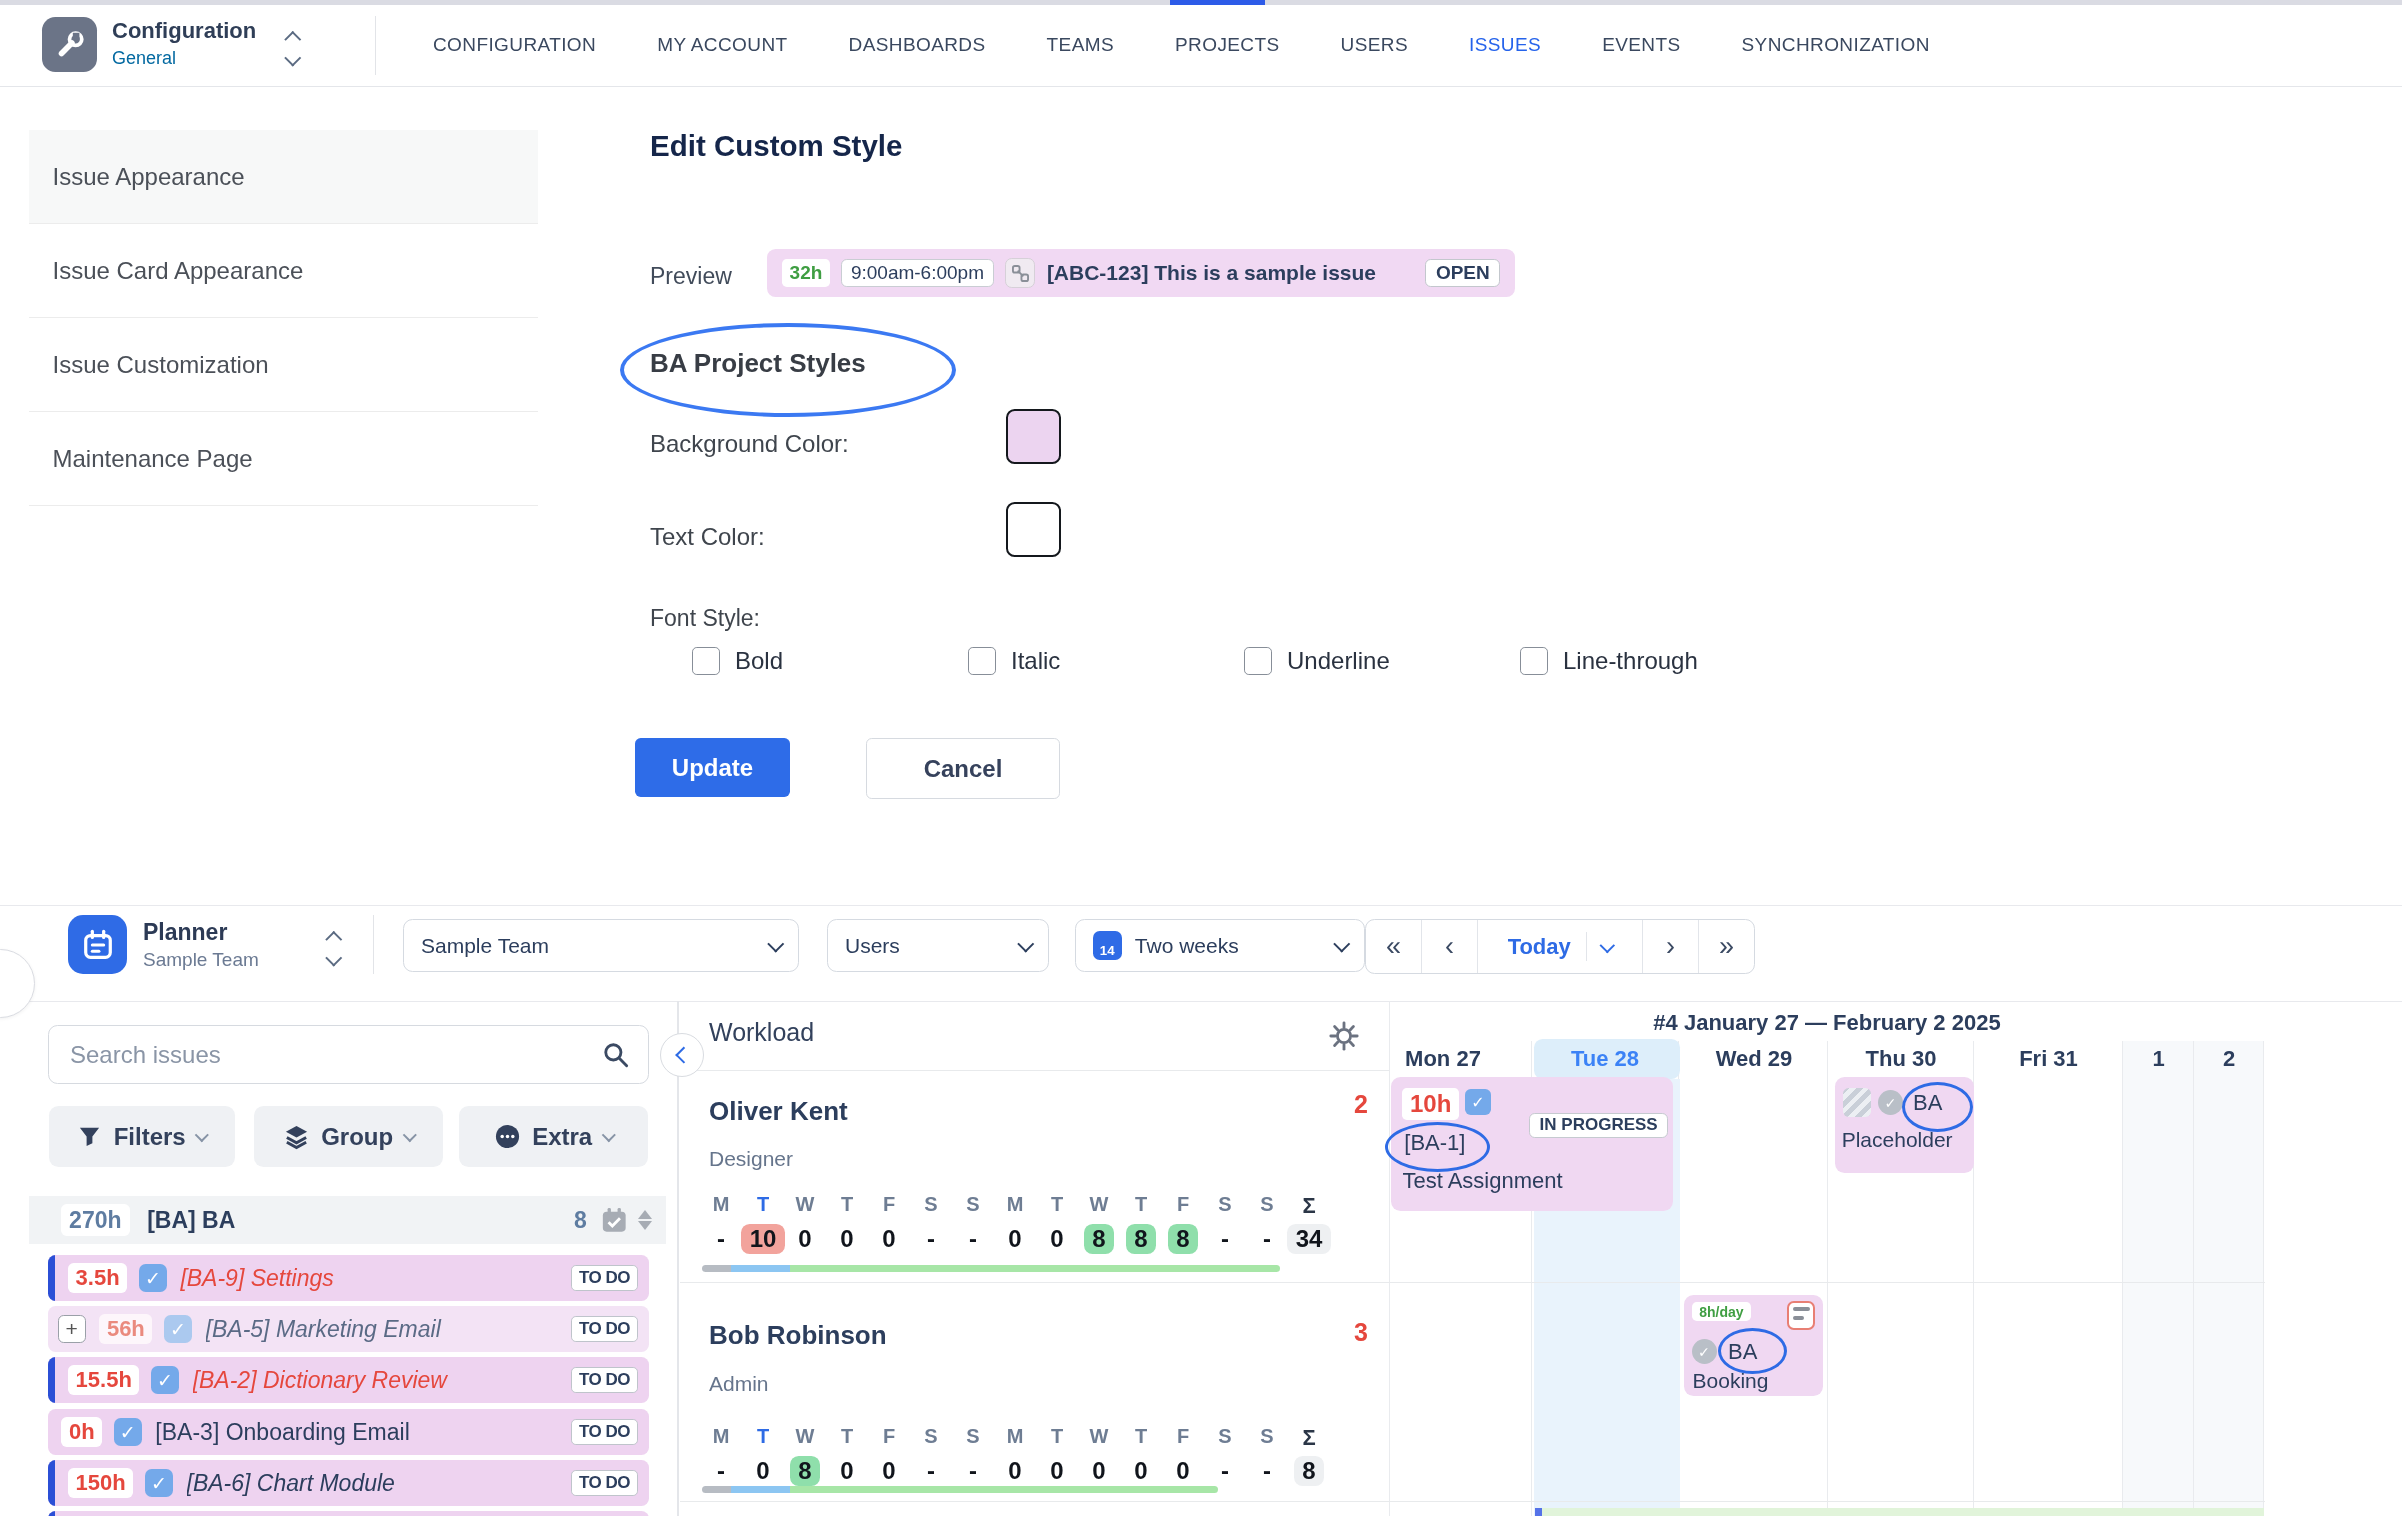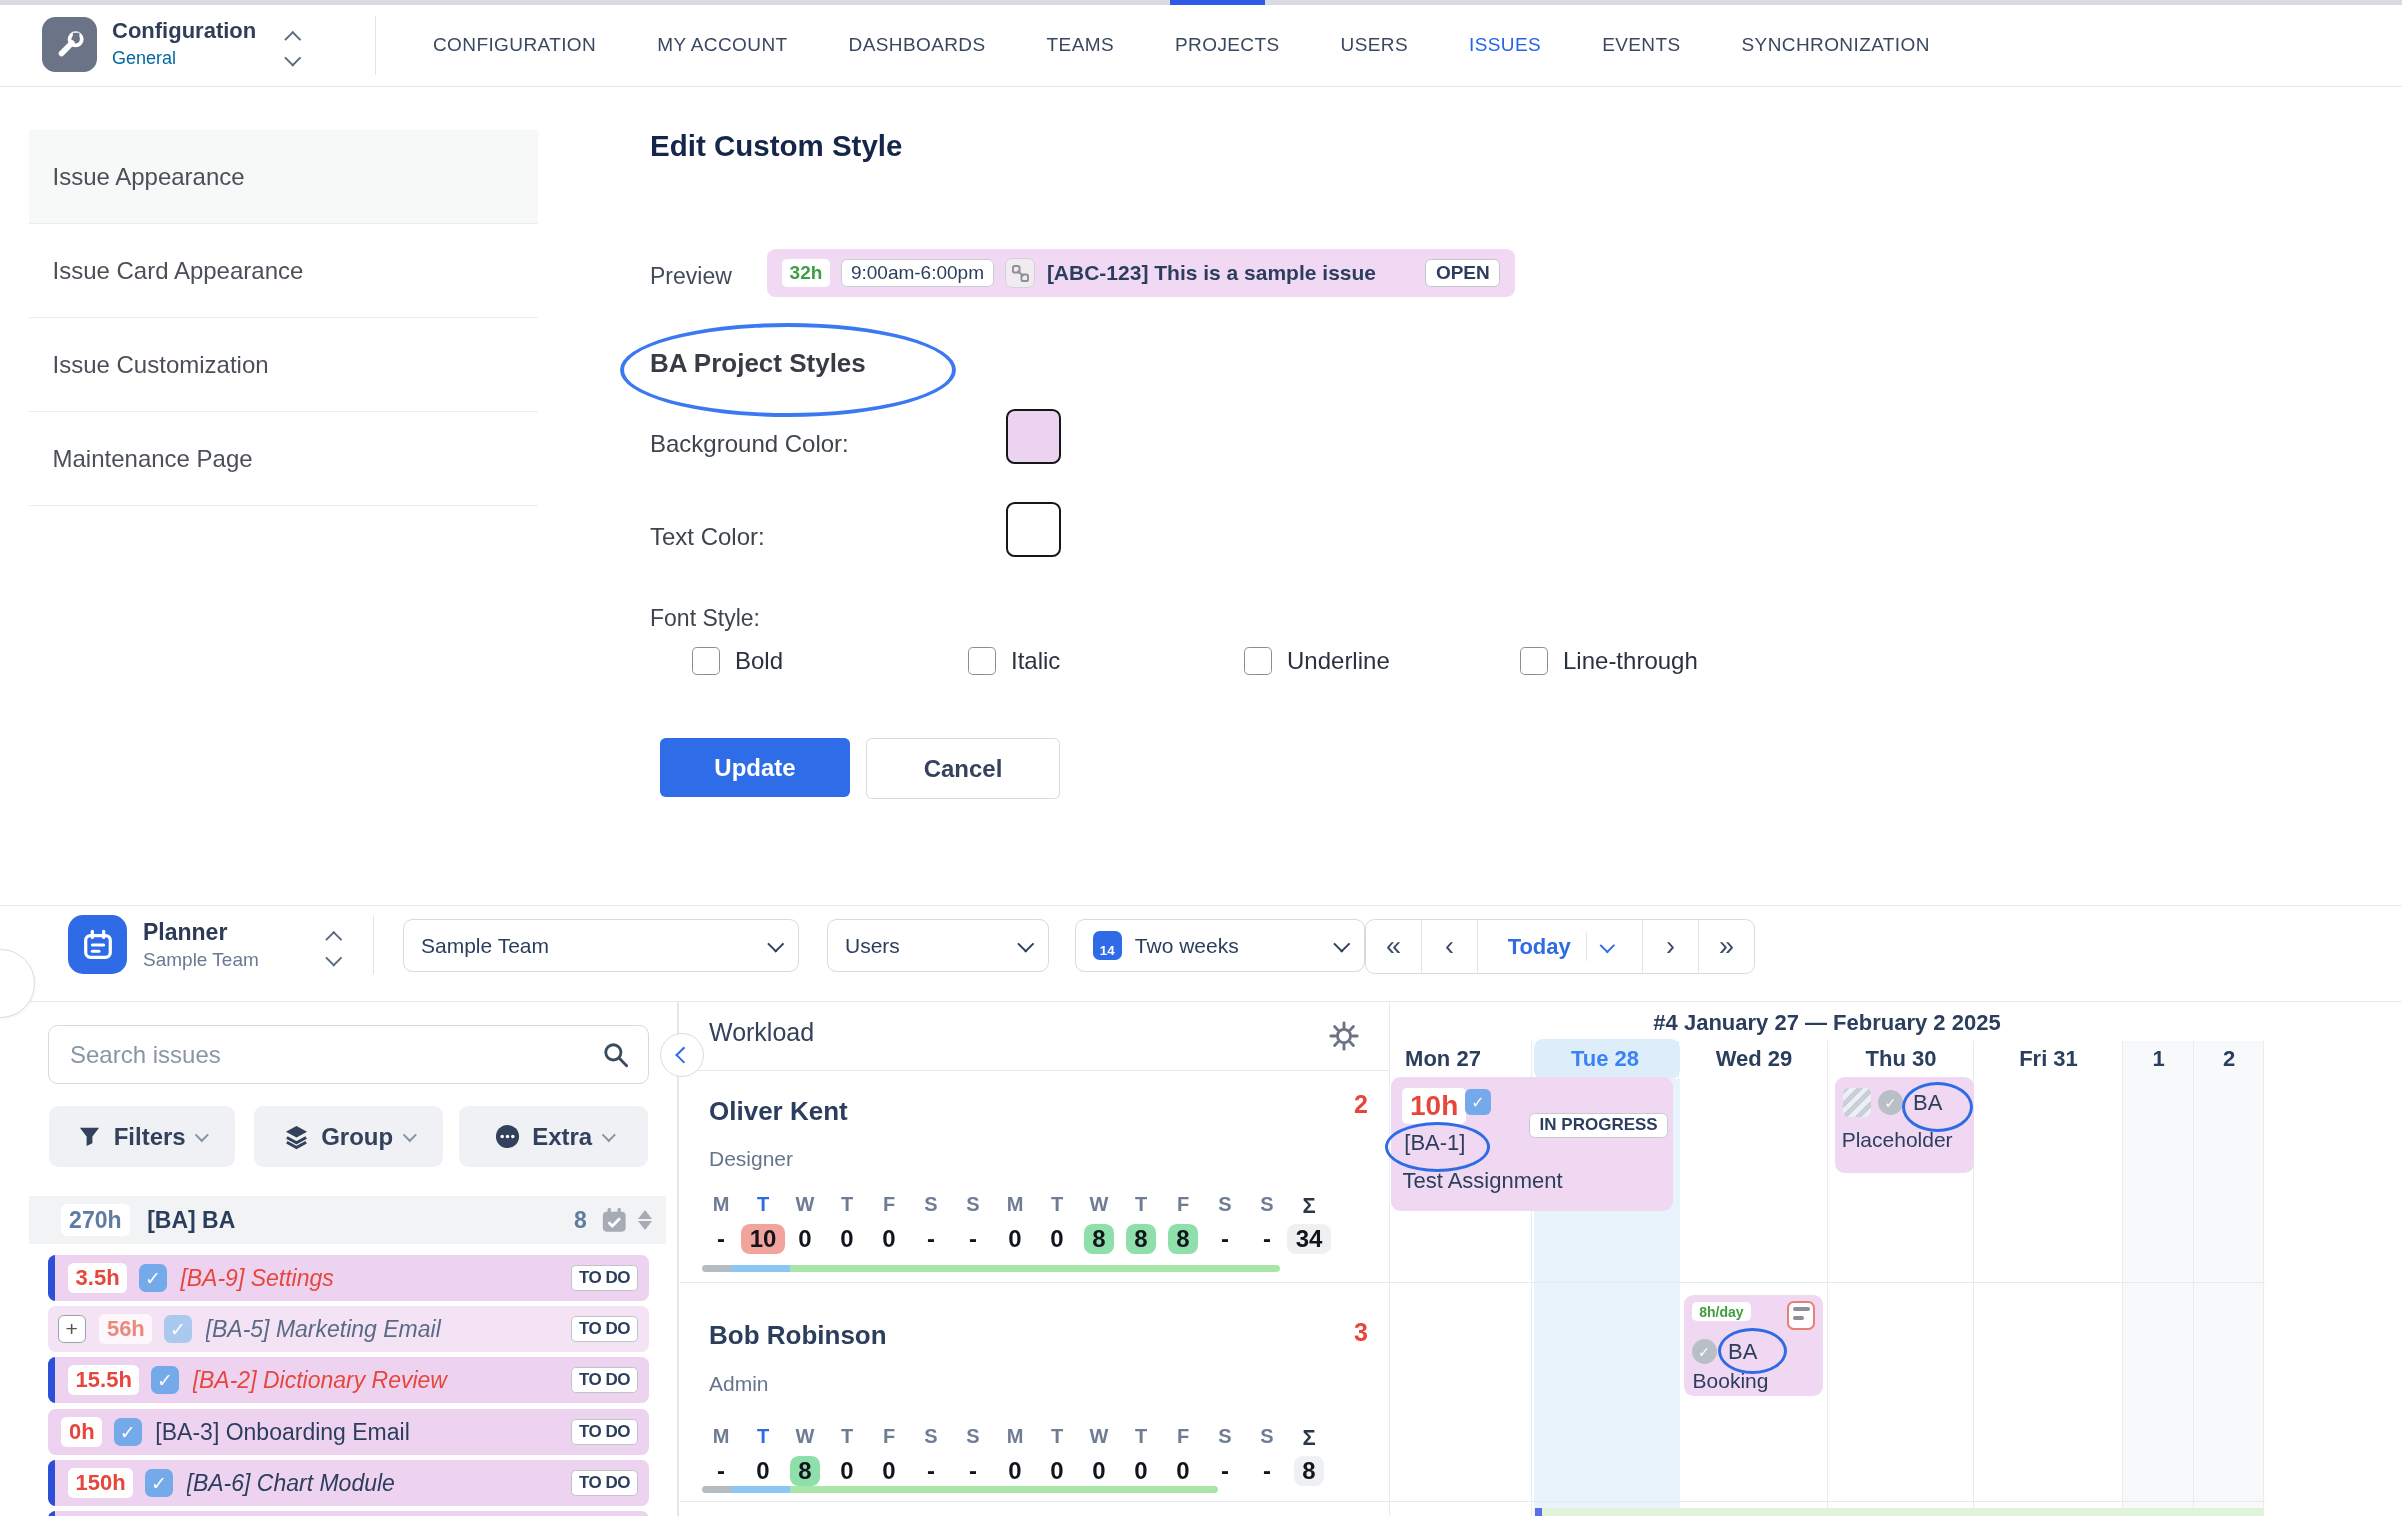--- a/index.html
+++ b/index.html
@@ -100,21 +100,21 @@
   
   .week-title{left:1389px;top:1010px;width:876px;text-align:center;font-size:22px;font-weight:600;color:#2c3e5d;}
   .day-cell{top:1041px;height:476px;border-right:1.4px solid #e9ebee;box-sizing:border-box;}
   .day-cell.weekend{background:#f7f9fb;}
   .day-lbl{top:1046px;text-align:center;font-size:22px;font-weight:600;color:#2c3e5d;z-index:3;}
   .day-lbl.today{color:#3b82f6;}
   .tue-pill{left:1534px;top:1039px;width:146px;height:40px;background:#ddeefa;border-radius:8.6px;z-index:2;}
   .tue-col{left:1534px;top:1079px;width:146px;height:438px;background:#e9f3fc;z-index:1;}
   .hline{background:#e8eaec;height:1.4px;z-index:4;}
   .card{background:#f0d8f2;border-radius:9.5px;z-index:5;}
-  .card-badge{position:absolute;background:#fff;border-radius:4.8px;padding:1.9px 7.6px;font-size:28px;font-weight:700;}
+  .card-badge{position:absolute;background:#fff;border-radius:4.8px;padding:1.9px 7.6px;font-size:24px;font-weight:700;}
   .card-check{position:absolute;width:26px;height:26px;border-radius:5.7px;background:#74a9ea;color:#fff;font-size:16px;font-weight:700;display:flex;align-items:center;justify-content:center;}
   .status-big{position:absolute;background:#fff;border:1.9px solid #c6cad0;border-radius:5.7px;padding:1.9px 9.5px;font-size:17px;font-weight:700;color:#2c3e5d;margin-top:26px;}
   .card-text{position:absolute;font-size:22px;color:#2c3e5d;white-space:nowrap;}
   .seal{position:absolute;width:25px;height:25px;border-radius:50%;background:#b9bfc7;color:#fff;font-size:14.3px;font-weight:700;display:flex;align-items:center;justify-content:center;}
   .striped{position:absolute;width:28.5px;height:28.5px;border-radius:5.7px;background:repeating-linear-gradient(135deg,#c9cfd8 0 4.8px,#eceff3 4.8px 9.5px);}
   .note-icon{position:absolute;width:28.5px;height:29.5px;border:2.9px solid #e87f74;border-radius:6.7px;background:#fff;box-sizing:border-box;}
   .note-icon i{display:block;height:3.8px;background:#8a8f98;border-radius:1.9px;margin:4.8px 3.8px 0 3.8px;}
   .note-icon i.short{width:11.4px;}
   .ellipse-sm{border:3.8px solid #2e6be5;border-radius:50%;z-index:6;}
   .half-circle{left:-34px;top:949px;width:67px;height:67px;border-radius:50%;background:#fff;border:1.9px solid #dadce2;box-shadow:0 1px 3.8px rgba(0,0,0,.06);}
@@ -205,21 +205,21 @@
       <div class="abs cb-row" style="left: 1244px; top: 647px;">
         <div class="cb-box"></div>
         <div class="cb-label">Underline</div>
       </div>
       <div class="abs cb-row" style="left: 1520px; top: 647px;">
         <div class="cb-box"></div>
         <div class="cb-label">Line-through</div>
       </div>
     </div>
 
-  <div class="abs btn btn-primary" style="left:660px;top:738px;width:190px;height:59px;">Update</div>
+  <div class="abs btn btn-primary" style="left:635px;top:738px;width:155px;height:59px;">Update</div>
   <div class="abs btn btn-plain" style="left:866px;top:738px;width:192px;height:59px;">Cancel</div>
 
   <div class="abs sec-line" style="left:0;top:905px;width:2403px;"></div>
   <div class="abs sec-line" style="left:0;top:1001px;width:2403px;"></div>
 
   <div class="abs pl-icon">
     <svg width="34" height="34" viewBox="0 0 36 36">
       <rect x="5" y="8" width="26" height="23" rx="5" fill="none" stroke="#fff" stroke-width="3.4"></rect>
       <line x1="12" y1="3.5" x2="12" y2="10" stroke="#fff" stroke-width="3.4" stroke-linecap="round"></line>
       <line x1="24" y1="3.5" x2="24" y2="10" stroke="#fff" stroke-width="3.4" stroke-linecap="round"></line>

